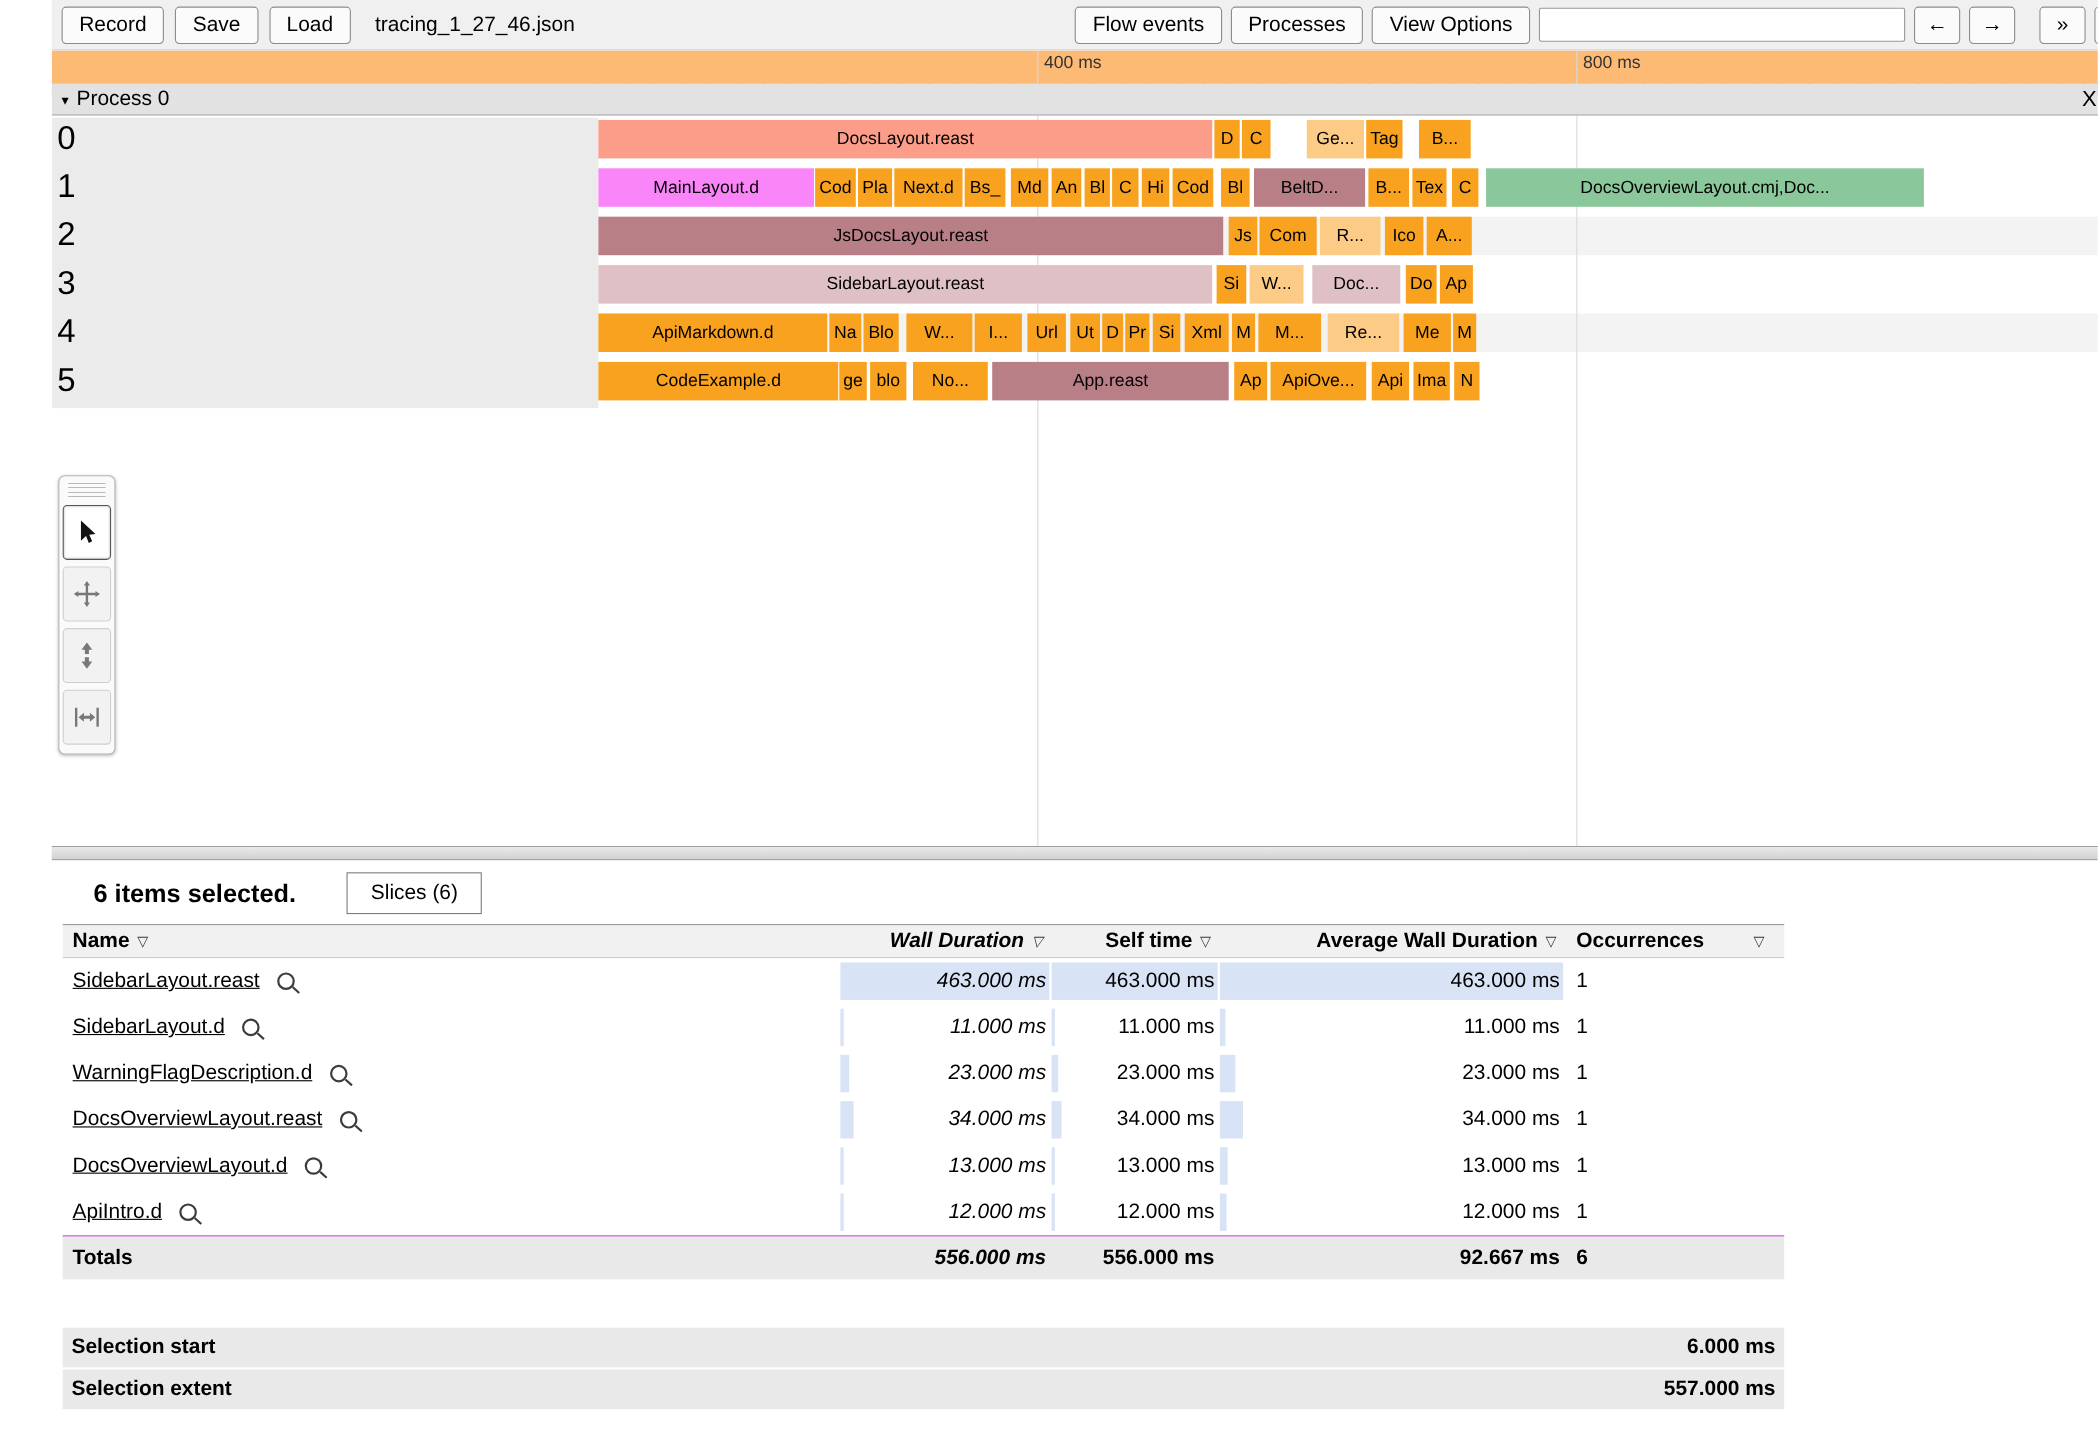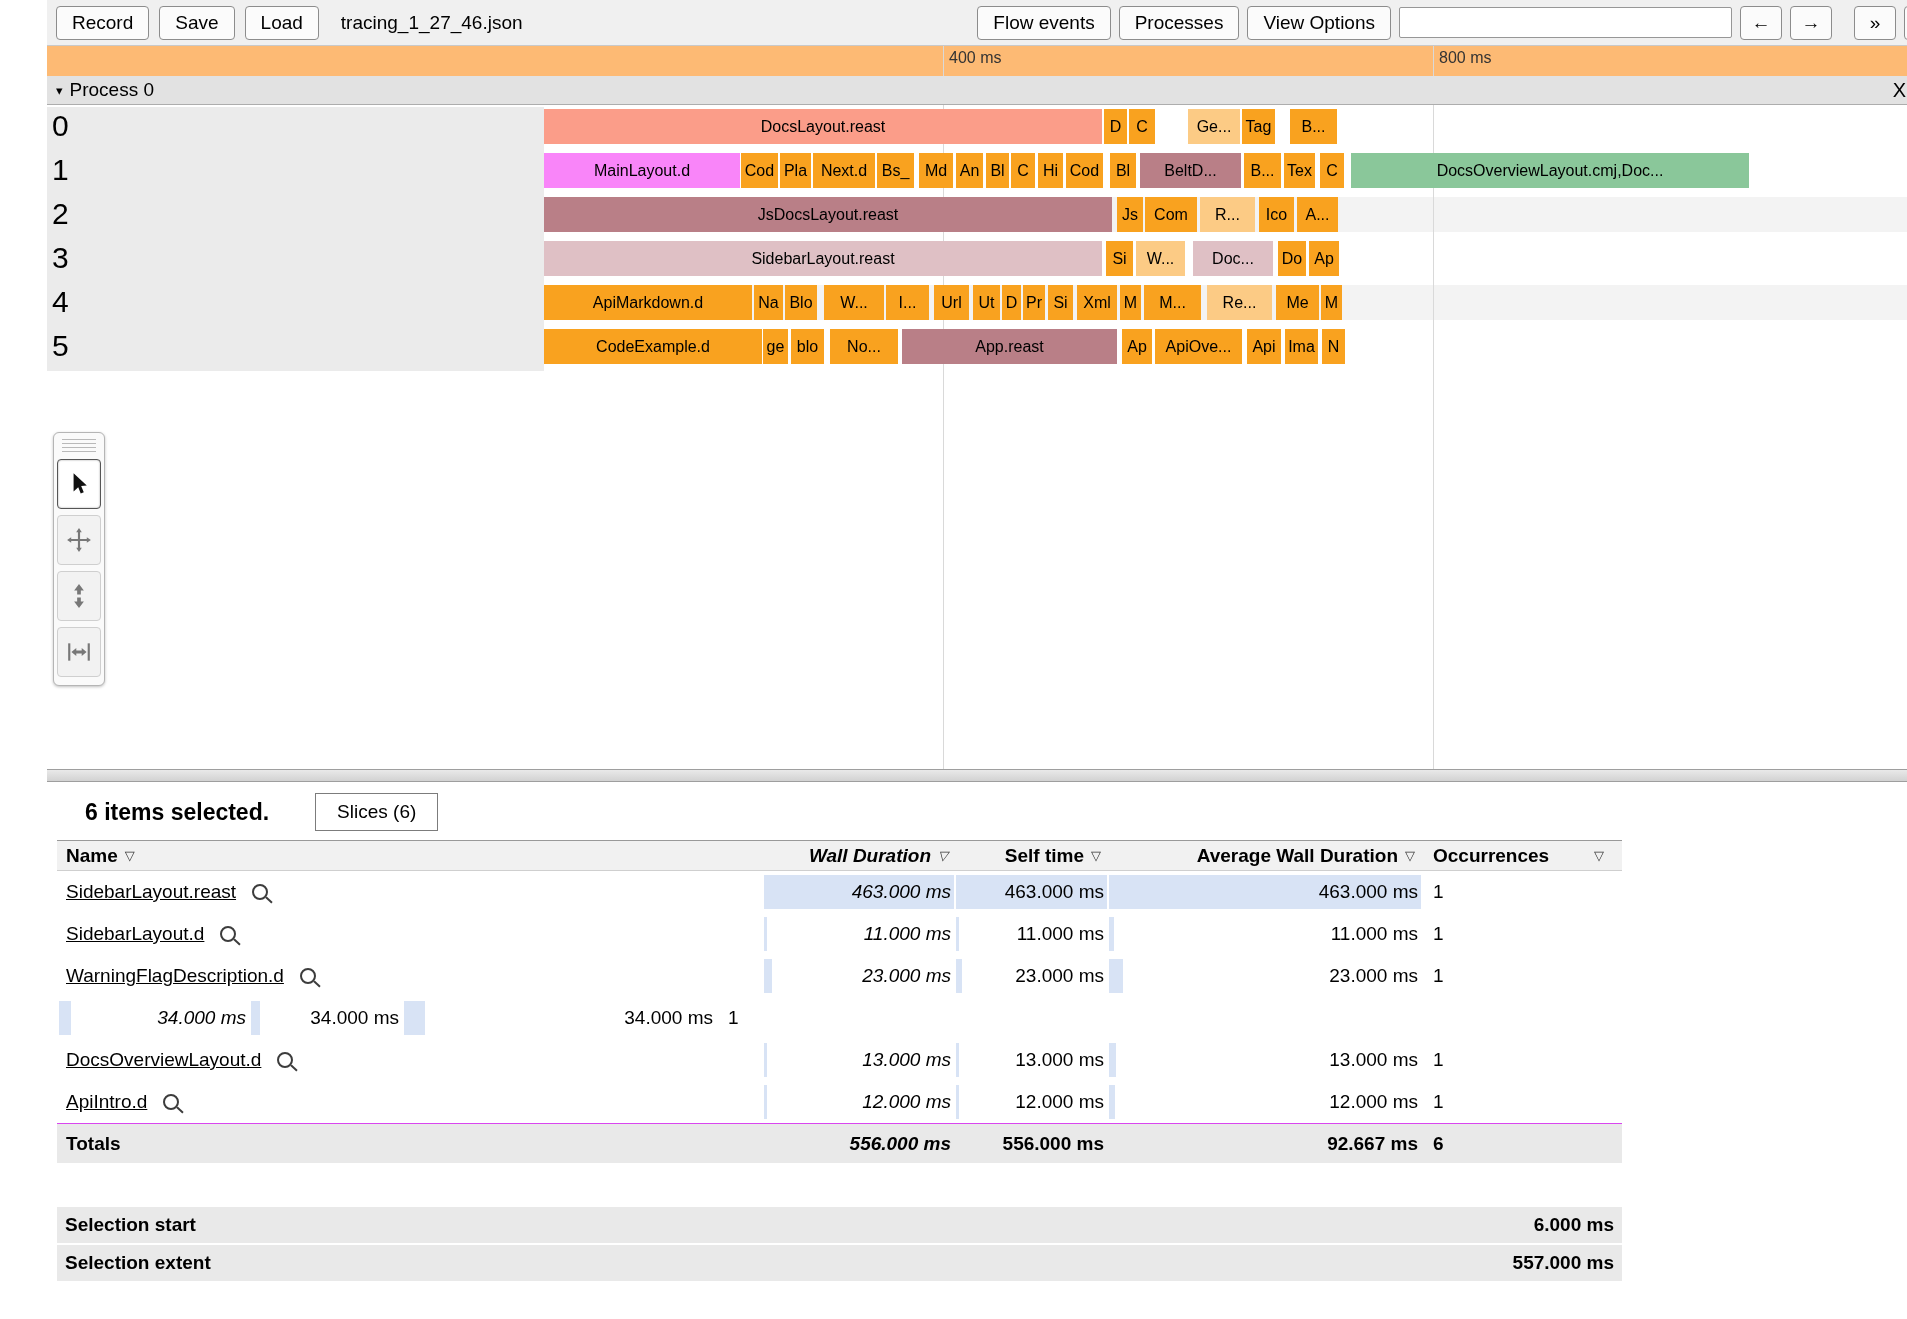--- a/index.html
+++ b/index.html
@@ -347,20 +347,24 @@
               <div class="bar" style="width: calc(4.97% - 2px); background: rgb(216, 227, 245);"></div>
               <span class="val">23.000 ms</span>
             </div>
             <div class="tc num c-avg">
               <div class="bar" style="width: calc(4.97% - 2px); background: rgb(216, 227, 245);"></div>
               <span class="val">23.000 ms</span>
             </div>
             <div class="tc c-occ">1</div>
           </div>
           <div class="trow">
+            <div class="tc c-name">
+              <span class="slice-name">DocsOverviewLayout.reast</span>
+              <span class="mag"></span>
+            </div>
             <div class="tc num c-wall">
               <div class="bar" style="width: calc(7.34% - 2px); background: rgb(216, 227, 245);"></div>
               <span class="val">34.000 ms</span>
             </div>
             <div class="tc num c-self">
               <div class="bar" style="width: calc(7.34% - 2px); background: rgb(216, 227, 245);"></div>
               <span class="val">34.000 ms</span>
             </div>
             <div class="tc num c-avg">
               <div class="bar" style="width: calc(7.34% - 2px); background: rgb(216, 227, 245);"></div>

